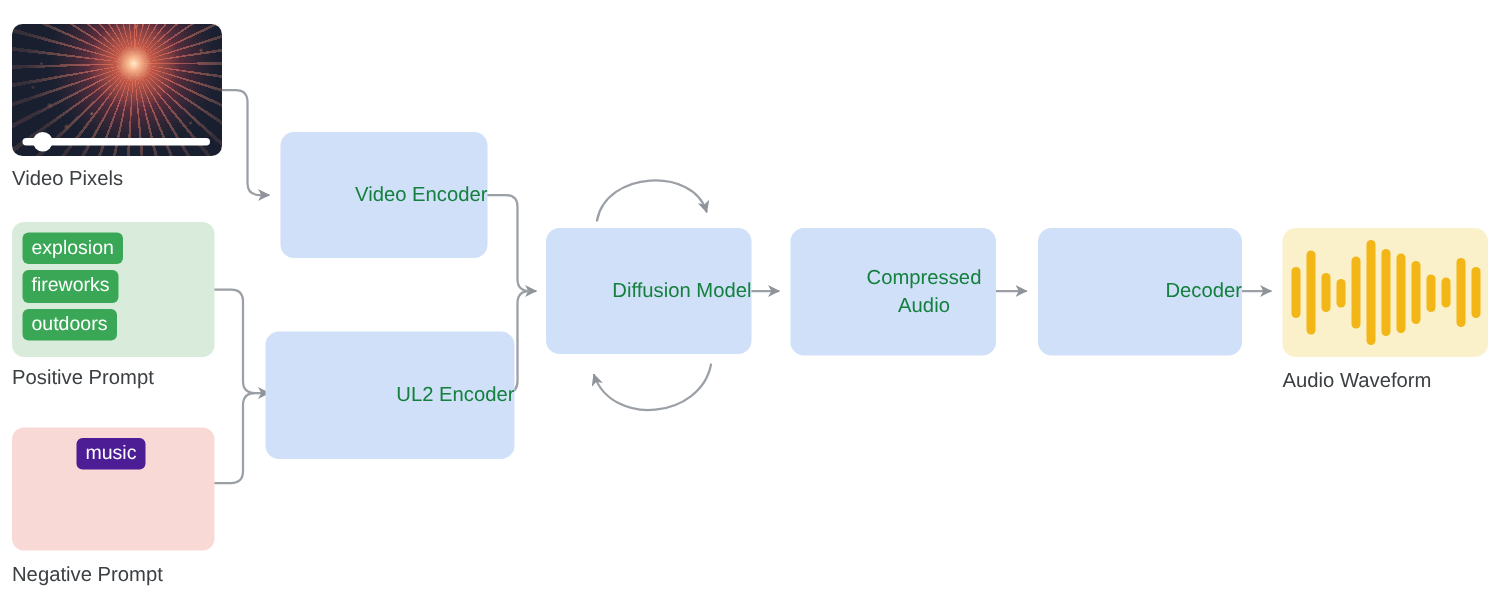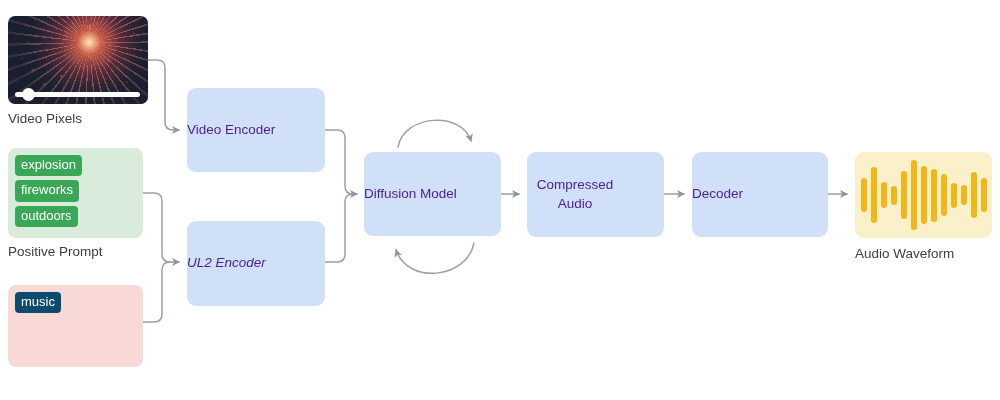--- a/index.html
+++ b/index.html
@@ -74,36 +74,36 @@
     display: inline-block;
     padding: 2px 6px 3px;
     border-radius: 4px;
     color: #ffffff;
     font-size: 13px;
     font-weight: 500;
     line-height: 1.25;
     white-space: nowrap;
   }
   .tag-green { background: #3aa757; }
-  .tag-red   { background: #0c4a6e; }
+  .tag-red   { background: #4c1d95; margin-left: 36px; }
 
   
   .node {
     background: #cfe0f8;
     border-radius: 9px;
     display: flex;
     align-items: center;
-    justify-content: flex-start;
+    justify-content: flex-end;
     text-align: center;
     font-size: 13.5px;
-    color: #4c1d95;
+    color: #15803d;
     line-height: 1.35;
   }
   .node-video-encoder { left: 187px; top: 88px;  width: 138px; height: 84px; }
-  .node-ul2-encoder   { left: 187px; top: 221px; width: 138px; height: 85px; font-style: italic; }
+  .node-ul2-encoder   { left: 177px; top: 221px; width: 166px; height: 85px; }
   .node-diffusion     { left: 364px; top: 152px; width: 137px; height: 84px; }
   .node-compressed    { left: 527px; top: 152px; width: 137px; height: 85px; }
   .node-decoder       { left: 692px; top: 152px; width: 136px; height: 85px; }
   .two-line { max-width: 96px; }
 
   
   .wave-box {
     left: 855px; top: 152px; width: 137px; height: 86px;
     background: #faf0ca;
     border-radius: 9px;
@@ -168,20 +168,21 @@
       <span class="tag tag-green">outdoors</span>
     </div>
   </div>
   <div class="abs caption cap-positive">Positive Prompt</div>
 
   <div class="abs prompt-box neg-box">
     <div class="tagwrap">
       <span class="tag tag-red">music</span>
     </div>
   </div>
+  <div class="abs caption cap-negative">Negative Prompt</div>
 
   <div class="abs node node-video-encoder">
     <span>Video Encoder</span>
   </div>
   <div class="abs node node-ul2-encoder">
     <span>UL2 Encoder</span>
   </div>
   <div class="abs node node-diffusion">
     <span>Diffusion Model</span>
   </div>

